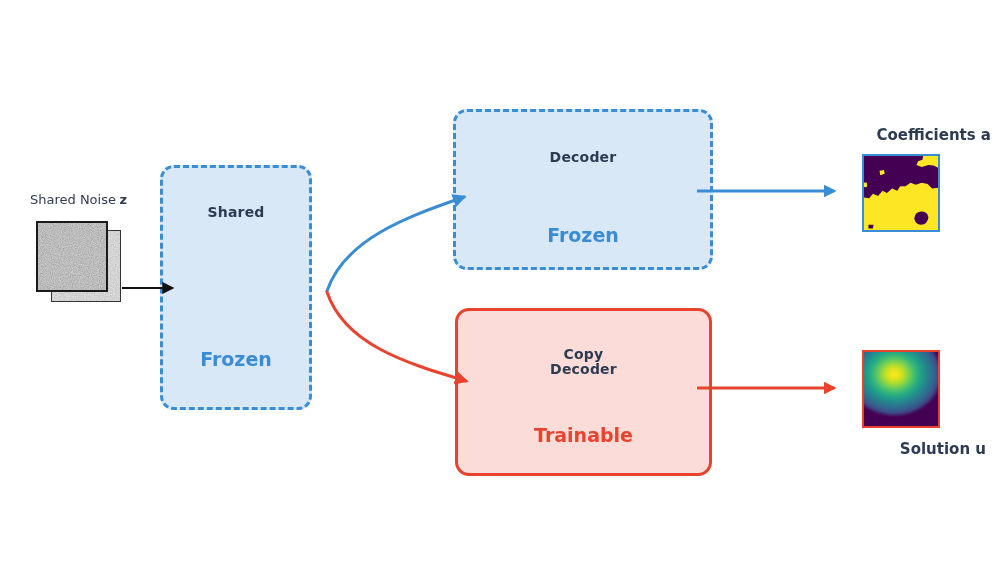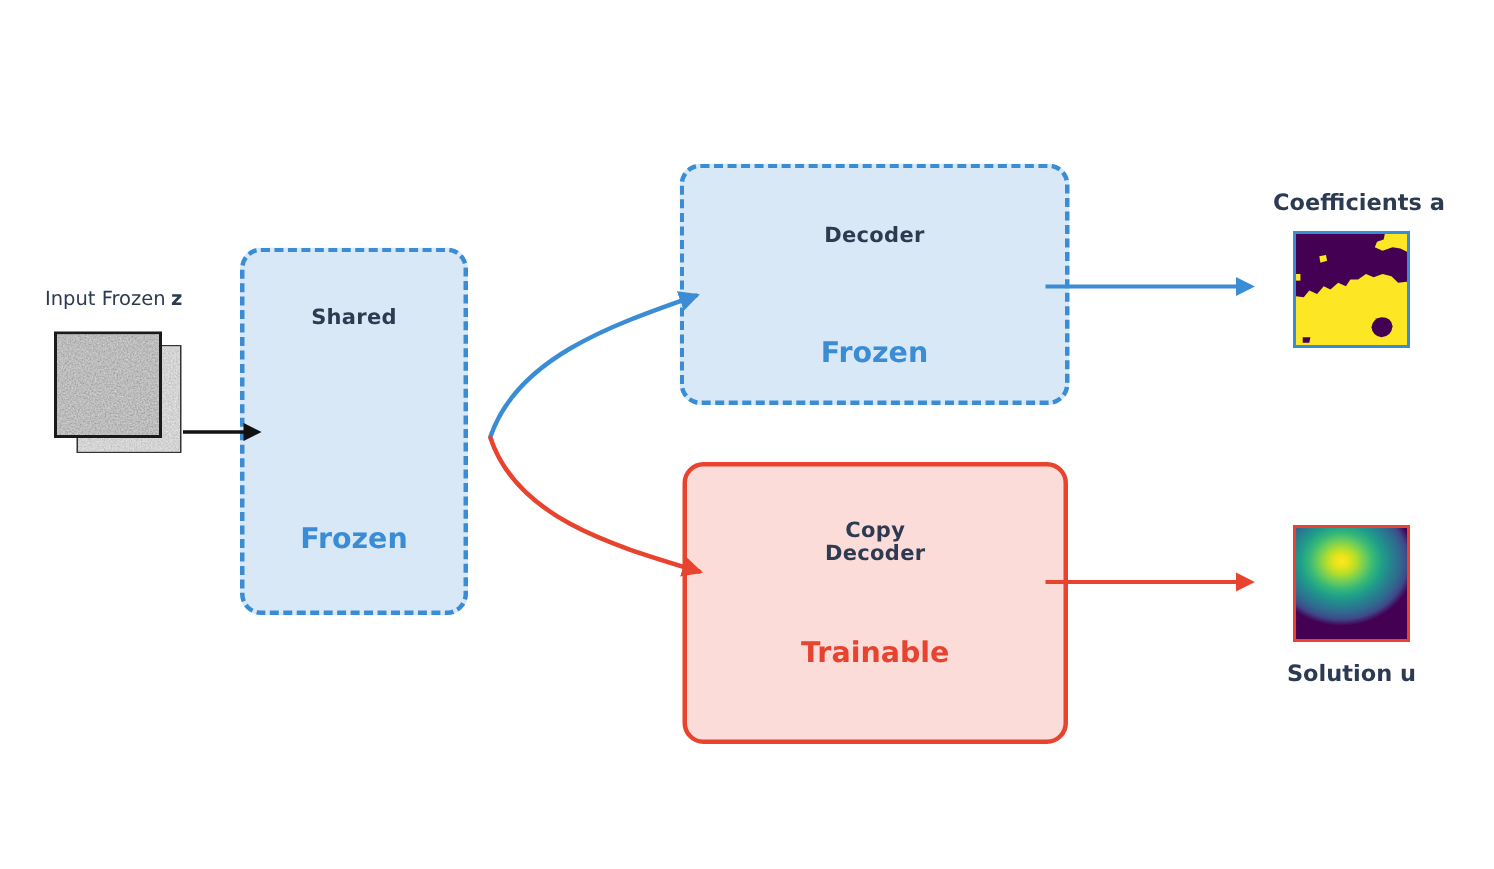--- a/index.html
+++ b/index.html
@@ -23,42 +23,42 @@
 
   
   .input-label { position:absolute; left:30px; top:192px; font-size:13px; color:#2d3b52; }
   .input-label b { margin-left:.28em; }
   .noise { position:absolute; box-sizing:border-box; }
   .noise svg { display:block; width:100%; height:100%; }
   .noise-back  { left:51px; top:230px; width:70px; height:72px; border:1.5px solid #333; }
   .noise-front { left:36px; top:221px; width:72px; height:71px; border:2px solid #1a1a1a; }
 
   
-  .out-label { position:absolute; width:170px; text-align:center; font-weight:bold; font-size:15px; color:#2d3b52; }
+  .out-label { position:absolute; width:170px; text-align:right; font-weight:bold; font-size:15px; color:#2d3b52; }
   .out-img { position:absolute; width:78px; height:78px; box-sizing:border-box; }
   .coeff-img { left:862px; top:154px; border:2.5px solid #3a8dd4; }
   .coeff-img svg { display:block; width:100%; height:100%; }
   .sol-img { left:862px; top:350px; border:2.5px solid #e8432e;
     background:
       radial-gradient(ellipse 66% 58% at 41% 30%,
         #fde725 0%, #e5e419 10%, #b5de2b 20%, #6ece58 32%,
         #35b779 44%, #1f9e89 56%, #26828e 68%, #31688e 80%,
         #3e4989 90%, #440154 100%);
   }
 
   
   #arrows { position:absolute; left:0; top:0; pointer-events:none; }
 </style>
 </head>
 <body>
 
 <div id="canvas">
 
   <div class="input-label">
-    <span>Input Frozen</span><b>z</b>
+    <span>Shared Noise</span><b>z</b>
   </div>
 
   <div class="noise noise-back">
     <svg xmlns="http://www.w3.org/2000/svg" preserveAspectRatio="none">
       <filter id="nzLight" x="0" y="0" width="100%" height="100%">
         <feTurbulence type="fractalNoise" baseFrequency="0.9" numOctaves="2" seed="11" stitchTiles="stitch"></feTurbulence>
         <feColorMatrix type="saturate" values="0"></feColorMatrix>
         <feComponentTransfer>
           <feFuncR type="linear" slope="0.55" intercept="0.38"></feFuncR>
           <feFuncG type="linear" slope="0.55" intercept="0.38"></feFuncG>
@@ -93,21 +93,21 @@
     <div class="box-status status-blue" style="top:180px;">Frozen</div>
   </div>
 
   <div class="box box-blue" style="left:453px; top:109px; width:260px; height:161px;">
     <div class="box-title" style="top:38px;">
       <div>Decoder</div>
     </div>
     <div class="box-status status-blue" style="top:112px;">Frozen</div>
   </div>
 
-  <div class="box box-red" style="left:455px; top:308px; width:257px; height:188px;">
+  <div class="box box-red" style="left:455px; top:308px; width:257px; height:168px;">
     <div class="box-title" style="top:36px;">
       <div>Copy</div>
       <div>Decoder</div>
     </div>
     <div class="box-status status-red" style="top:113px;">Trainable</div>
   </div>
 
   <div class="out-label" style="left:821px; top:126px;">Coefficients a</div>
   <div class="out-img coeff-img">
     <svg viewBox="0 0 100 100" preserveAspectRatio="none" xmlns="http://www.w3.org/2000/svg">

